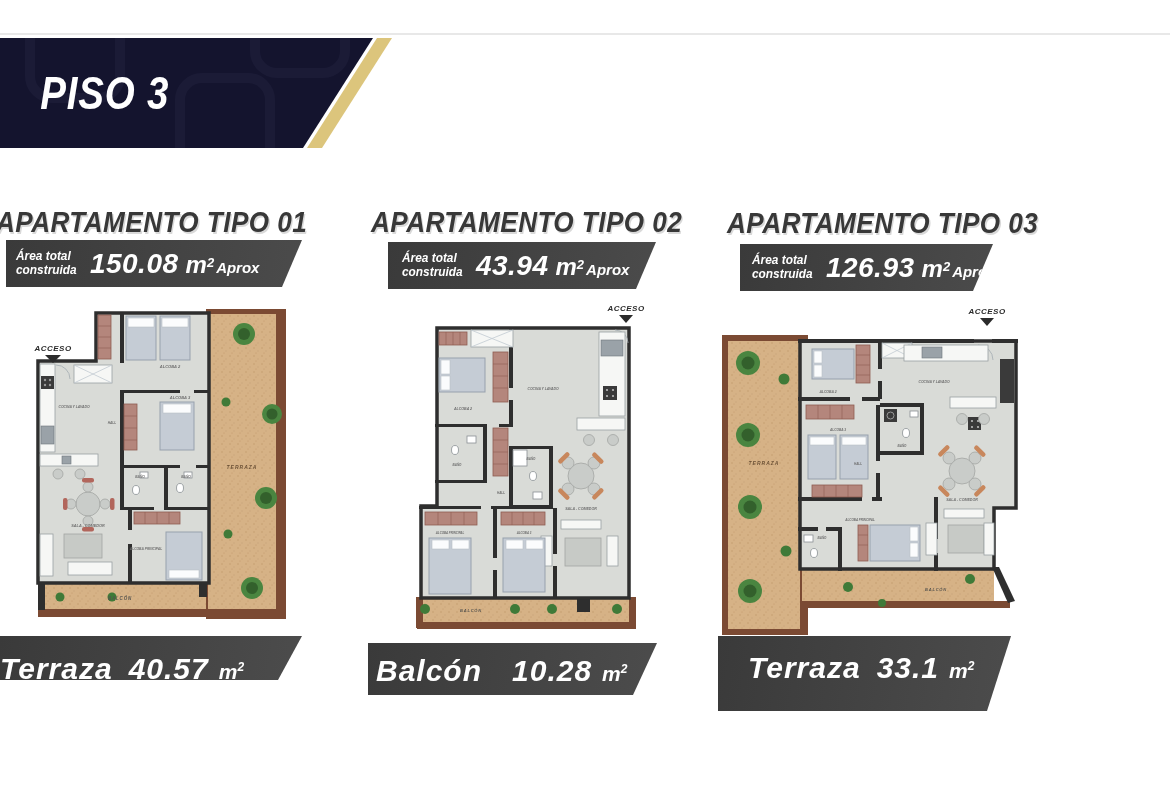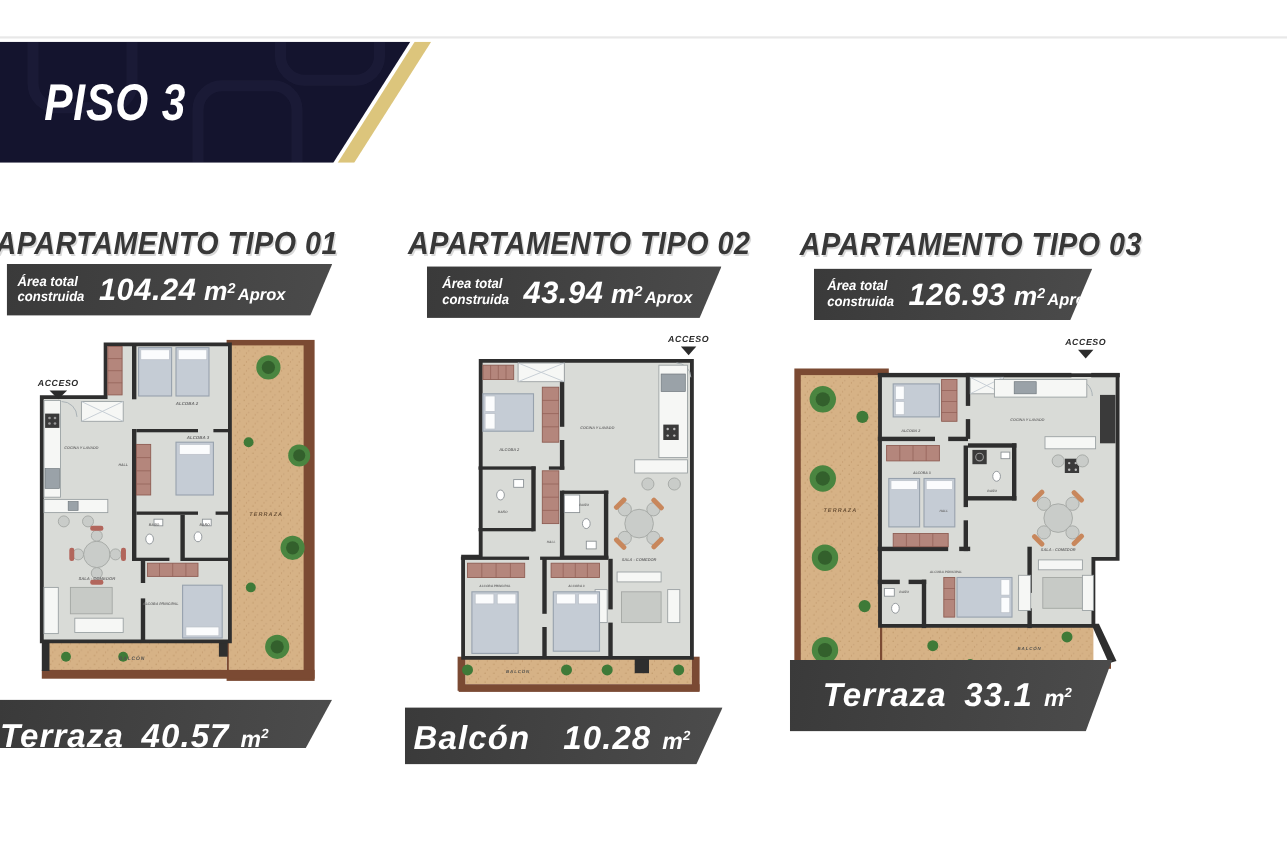--- a/index.html
+++ b/index.html
@@ -67,21 +67,21 @@
 
   <div class="col-title" style="left:-4px;top:206px;">APARTAMENTO TIPO 01</div>
   <div class="col-title" style="left:371px;top:206px;">APARTAMENTO TIPO 02</div>
   <div class="col-title" style="left:727px;top:207px;">APARTAMENTO TIPO 03</div>
 
   <div class="area-badge" style="left:6px;top:240px;width:296px;height:47px;">
     <div class="area-lbl">
       <span>Área total</span>
       <span>construida</span>
     </div>
-    <div class="area-big"><span class="v">104.24</span><span class="u">m</span><sup>2</sup><span class="ap">Aprox</span></div>
+    <div class="area-big"><span class="v">150.08</span><span class="u">m</span><sup>2</sup><span class="ap">Aprox</span></div>
   </div>
   <div class="area-badge" style="left:388px;top:242px;width:268px;height:47px;padding-left:14px;">
     <div class="area-lbl">
       <span>Área total</span>
       <span>construida</span>
     </div>
     <div class="area-big"><span class="v">43.94</span><span class="u">m</span><sup>2</sup><span class="ap">Aprox</span></div>
   </div>
   <div class="area-badge" style="left:740px;top:244px;width:253px;height:47px;padding-left:12px;">
     <div class="area-lbl">
@@ -558,16 +558,16 @@
     <text x="138" y="220" font-size="3" text-anchor="middle" class="lbl">ALCOBA PRINCIPAL</text>
     <text x="100" y="238" font-size="3" text-anchor="middle" class="lbl">BAÑO</text>
   </svg>
 
   <div class="bottom-badge" style="left:0;top:636px;width:302px;height:44px;line-height:62px;">
     <span class="bl">Terraza</span><span class="bv">40.57</span><span class="bu"><span>m</span><sup>2</sup></span>
   </div>
   <div class="bottom-badge" style="left:368px;top:643px;width:289px;height:52px;line-height:52px;padding-left:8px;">
     <span class="bl">Balcón</span><span class="bv" style="margin-left:30px;">10.28</span><span class="bu"><span>m</span><sup>2</sup></span>
   </div>
-  <div class="bottom-badge" style="left:718px;top:600px;width:293px;height:65px;line-height:61px;padding-left:30px;">
+  <div class="bottom-badge" style="left:718px;top:636px;width:293px;height:75px;line-height:61px;padding-left:30px;">
     <span class="bl">Terraza</span><span class="bv">33.1</span><span class="bu"><span>m</span><sup>2</sup></span>
   </div>
 </div>
 
 </body></html>

